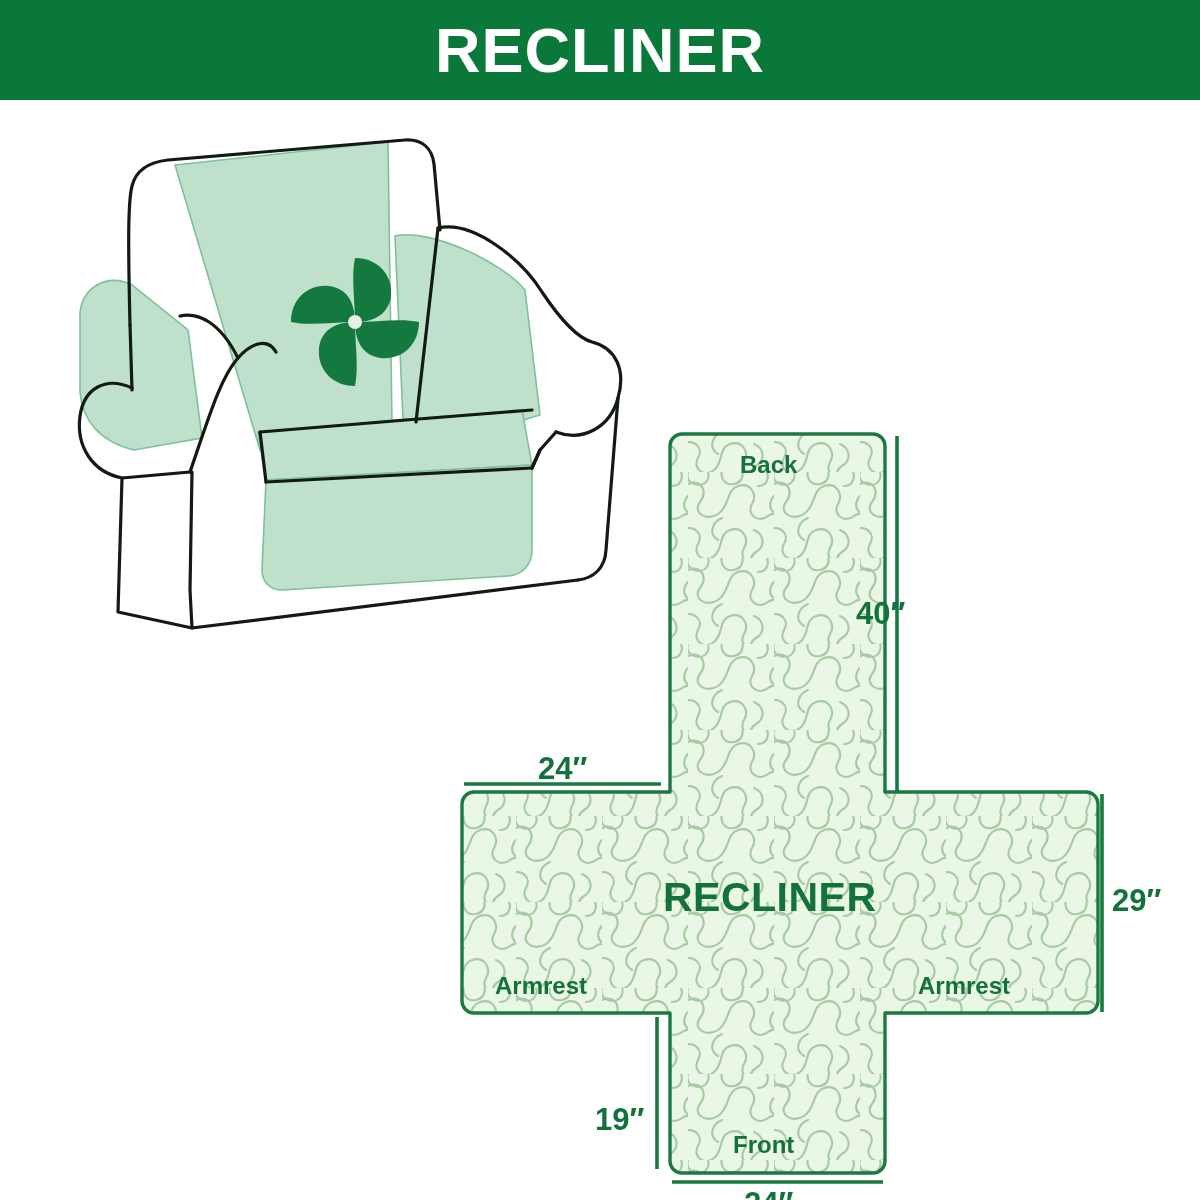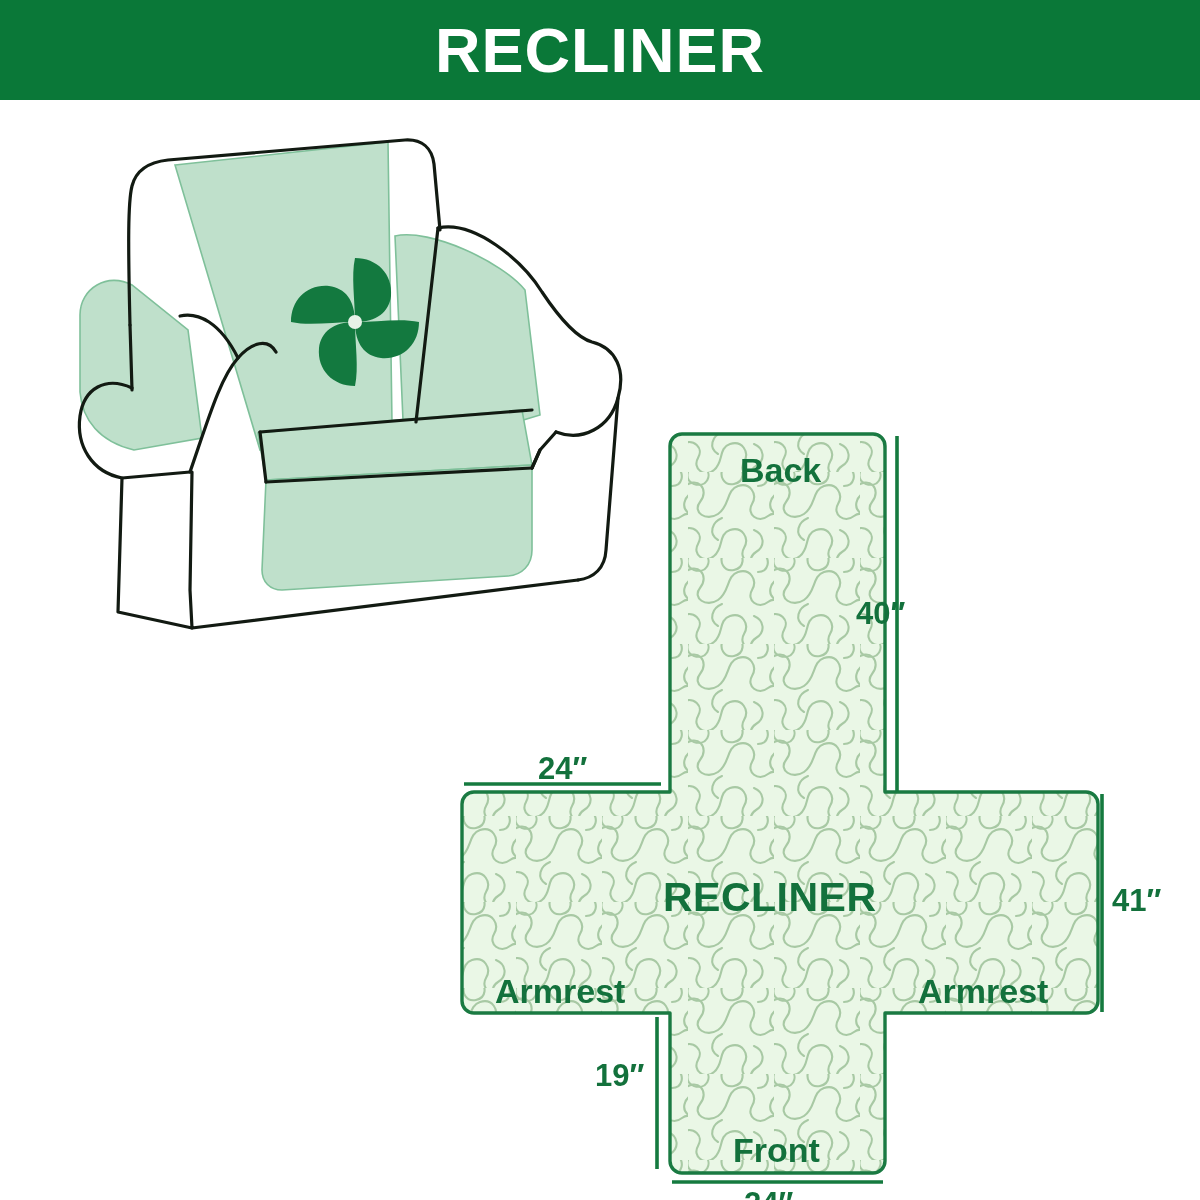--- a/index.html
+++ b/index.html
@@ -67,34 +67,34 @@
 
   
   .diagram-label {
     position: absolute;
     color: #13713c;
     font-weight: bold;
     font-family: "Liberation Sans", sans-serif;
     white-space: nowrap;
     line-height: 1;
   }
-  .panel-label { font-size: 34px; }
+  .panel-label { font-size: 24px; }
   .dim-label   { font-size: 31px; }
   .center-label{ font-size: 41px; letter-spacing: 0.5px; }
 
   #label-back      { left: 740px; top: 353px; }
   #label-recliner  { left: 663px; top: 777px; }
   #label-armrest-l { left: 495px; top: 874px; }
   #label-armrest-r { left: 918px; top: 874px; }
   #label-front     { left: 733px; top: 1033px; }
 
   #dim-40 { left: 856px; top: 498px; }
   #dim-23 { left: 1112px; top: 785px; }
   #dim-24-top { left: 538px; top: 653px; }
-  #dim-19 { left: 595px; top: 960px; }
+  #dim-19 { left: 595px; top: 1004px; }
   #dim-24-bottom { left: 744px; top: 1088px; }
 </style>
 </head>
 <body>
 
 <div id="header-banner">
   <div id="header-title">RECLINER</div>
 </div>
 
 <div id="stage">
@@ -205,21 +205,21 @@
   <div class="diagram-label center-label" id="label-recliner">RECLINER</div>
 
   <div class="diagram-label panel-label" id="label-armrest-l">Armrest</div>
 
   <div class="diagram-label panel-label" id="label-armrest-r">Armrest</div>
 
   <div class="diagram-label panel-label" id="label-front">Front</div>
 
   <div class="diagram-label dim-label" id="dim-40">40″</div>
 
-  <div class="diagram-label dim-label" id="dim-23">41″</div>
+  <div class="diagram-label dim-label" id="dim-23">29″</div>
 
   <div class="diagram-label dim-label" id="dim-24-top">24″</div>
 
   <div class="diagram-label dim-label" id="dim-19">19″</div>
 
   <div class="diagram-label dim-label" id="dim-24-bottom">24″</div>
 
 </div>
 
 </body></html>

